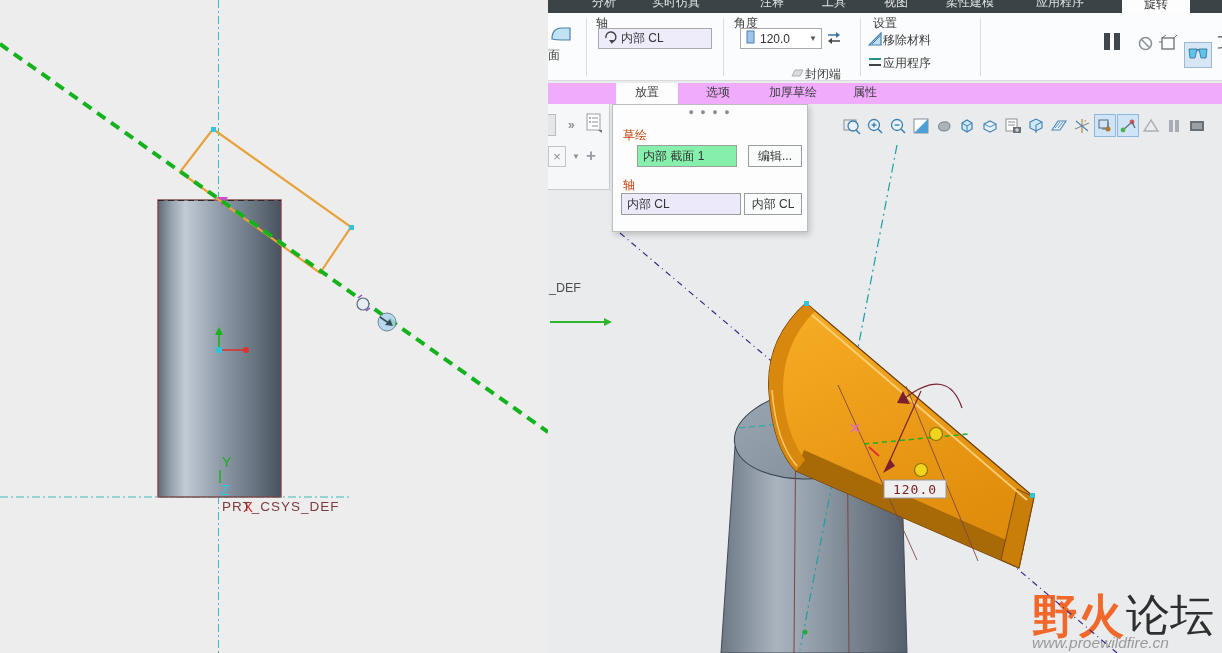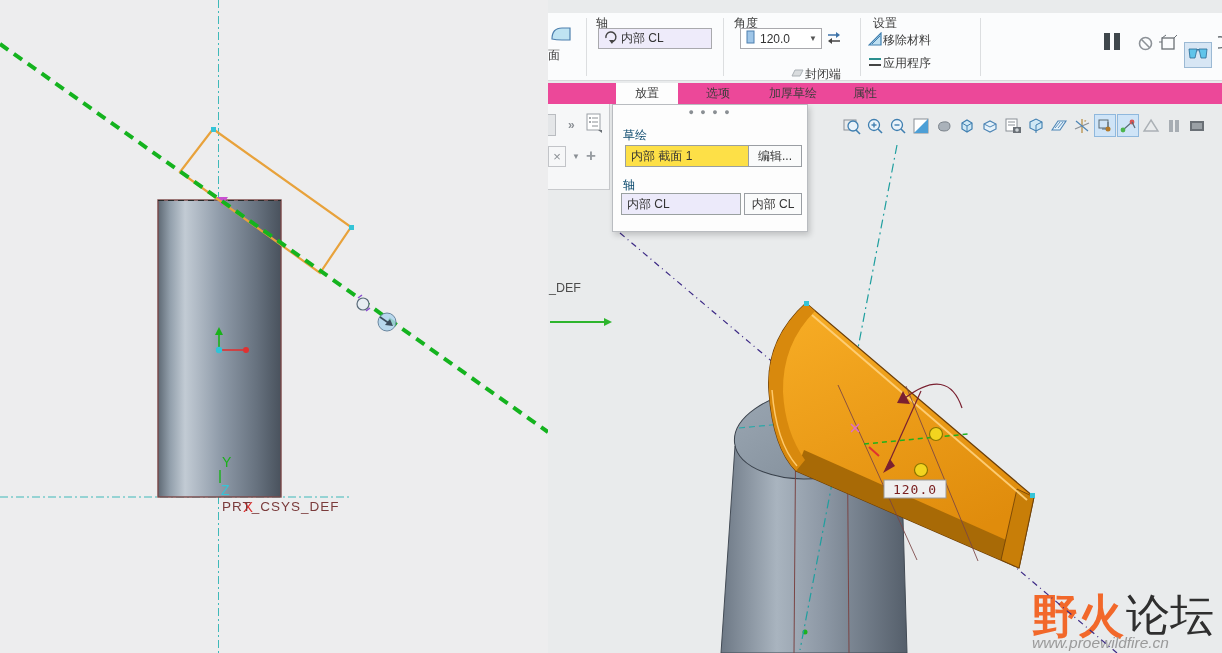--- a/index.html
+++ b/index.html
@@ -21,28 +21,28 @@
   .rlabel{position:absolute;font-size:12px;color:#3c3c3c;white-space:nowrap;}
   .rfield{position:absolute;height:21px;border:1px solid #a9a9ad;display:flex;align-items:center;font-size:12px;color:#333;padding:0 4px;gap:4px;background:#fff;white-space:nowrap;}
   .grayed{color:#9aa0a5;font-family:Liberation Serif, serif;}
   .rbtn-flat{position:absolute;display:flex;align-items:center;justify-content:center;}
   .rrow{position:absolute;display:flex;align-items:center;gap:1px;font-size:12px;color:#3c3c3c;white-space:nowrap;}
 
   
   .commit-accept{position:absolute;left:636px;top:29px;width:28px;height:26px;background:#d7e6f4;border:1px solid #9bb9d4;display:flex;align-items:center;justify-content:center;}
 
   
-  .tabrow{position:absolute;left:0;top:83px;width:674px;height:21px;background:#ec4899;z-index:24;}
+  .tabrow{position:absolute;left:0;top:83px;width:674px;height:21px;background:#f0abfc;z-index:24;font-family:Liberation Mono, monospace;}
   .dtab{position:absolute;top:0;height:21px;line-height:21px;font-size:12px;color:#3c3c3c;text-align:center;}
   .dtab.active{background:#fdfdfd;}
 
   
   .panel{position:absolute;left:64px;top:104px;width:196px;height:128px;background:#fdfdfd;border:1px solid #b9bcc0;box-shadow:2px 3px 6px rgba(0,0,0,.18);z-index:22;}
   .panel .handle{position:absolute;left:0;right:0;top:2px;text-align:center;color:#8a8f94;font-size:9px;letter-spacing:2px;}
-  .plabel{position:absolute;font-size:12px;color:#0c4a6e;}
+  .plabel{position:absolute;font-size:12px;color:#c2410c;}
   .pfield{position:absolute;height:22px;border:1px solid #9aa0a0;font-size:12px;color:#333;display:flex;align-items:center;padding:0 5px;white-space:nowrap;}
   .pbtn{position:absolute;height:22px;border:1px solid #9a9ea3;background:#fafbfb;font-size:12px;color:#333;display:flex;align-items:center;justify-content:center;white-space:nowrap;}
 
   
   .strip{position:absolute;left:0;top:104px;width:62px;height:86px;background:#f6f7f8;border-right:1px solid #c8cacd;border-bottom:1px solid #c8cacd;z-index:21;}
   .strip .glyph{position:absolute;color:#8a8f94;}
 
   
   .gtoolbar{position:absolute;left:293px;top:114px;height:24px;display:flex;gap:1px;z-index:20;}
   .gicon{width:22px;height:23px;display:flex;align-items:center;justify-content:center;}
@@ -188,20 +188,30 @@
       <circle cx="921" cy="470" r="6.5" fill="#f2d41f" stroke="#8a7500" stroke-width="1.2"></circle>
       <rect x="804" y="301" width="5" height="5" fill="#35c4d7"></rect>
       <rect x="1030" y="493" width="5" height="5" fill="#35c4d7"></rect>
 
       <g>
         <rect x="884" y="480" width="62" height="18" fill="#efefef" stroke="#9a9a9a" stroke-width="1"></rect>
         <text x="915" y="494" text-anchor="middle" class="mono" font-size="13" letter-spacing="1" fill="#7a2020">120.0</text>
       </g>
     </svg>
 
+    <div class="menubar">
+      <span class="mtab" style="left:44px">分析</span>
+      <span class="mtab" style="left:104px">实时仿真</span>
+      <span class="mtab" style="left:212px">注释</span>
+      <span class="mtab" style="left:274px">工具</span>
+      <span class="mtab" style="left:336px">视图</span>
+      <span class="mtab" style="left:398px">柔性建模</span>
+      <span class="mtab" style="left:488px">应用程序</span>
+      <div class="mtab-active"><span>旋转</span></div>
+    </div>
 
     <div class="ribbon">
       <div class="rdiv" style="left:38px"></div>
       <div class="rdiv" style="left:175px"></div>
       <div class="rdiv" style="left:312px"></div>
       <div class="rdiv" style="left:432px"></div>
 
       <span style="position:absolute;left:2px;top:11px">
         <svg width="22" height="20">
             <path d="M2,15 Q2,4 12,4 L20,4 L20,16 L12,16 Q6,16 2,15 Z" fill="#bfe3f2" stroke="#4d7fae" stroke-width="1.2"></path>
@@ -306,21 +316,21 @@
     <div class="tabrow">
       <div class="dtab active" style="left:68px;width:62px">放置</div>
       <div class="dtab" style="left:148px;width:44px">选项</div>
       <div class="dtab" style="left:210px;width:70px">加厚草绘</div>
       <div class="dtab" style="left:295px;width:44px">属性</div>
     </div>
 
     <div class="panel">
       <div class="handle">● ● ● ●</div>
       <span class="plabel" style="left:10px;top:22px">草绘</span>
-      <div class="pfield" style="left:12px;top:40px;width:136px;background:#fde047">
+      <div class="pfield" style="left:24px;top:40px;width:100px;background:#86efac">
           <span>内部 截面 1</span>
         </div>
       <div class="pbtn" style="left:135px;top:40px;width:54px">编辑...</div>
       <span class="plabel" style="left:10px;top:72px">轴</span>
       <div class="pfield" style="left:8px;top:88px;width:120px;background:#eceafa">
           <span>内部 CL</span>
         </div>
       <div class="pbtn" style="left:131px;top:88px;width:58px">内部 CL</div>
     </div>
 

